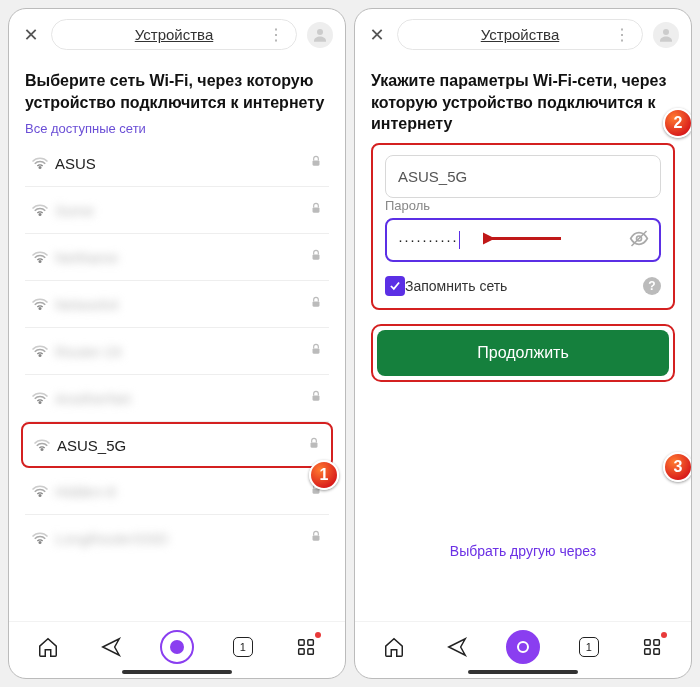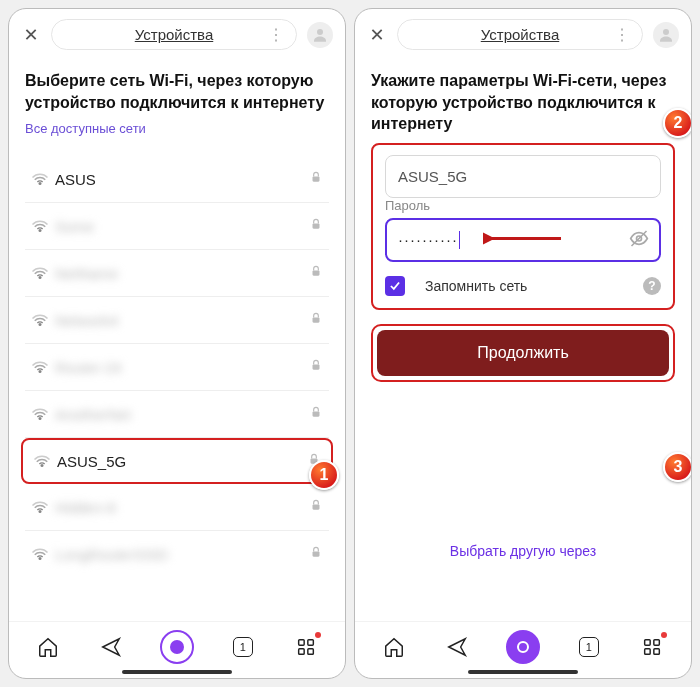--- a/index.html
+++ b/index.html
@@ -59,21 +59,21 @@
   h2.heading {
     font-size: 16px;
     font-weight: 600;
     color: #111;
     margin: 6px 0 8px 0;
     line-height: 1.35;
   }
   .subhead {
     font-size: 13px;
     color: #6b4fd6;
-    margin-bottom: 20px;
+    margin-bottom: 4px;
   }
   .net-item {
     display: flex;
     align-items: center;
     padding: 14px 6px;
     border-bottom: 1px solid #eee;
     gap: 4px;
     cursor: pointer;
   }
   .net-item:last-child { border-bottom: none; }
@@ -133,21 +133,21 @@
   .dots-pass { letter-spacing: 1px; color: #222; }
   .cursor { display: inline-block; width: 1px; height: 18px; background: #5b2fe5; margin-left: 1px; vertical-align: middle; }
   .arrow-anno {
     position: absolute;
     left: 96px; top: 50%;
     transform: translateY(-50%);
     pointer-events: none;
   }
   .arrow-anno svg { width: 80px; height: 20px; }
   .checkbox-row {
-    display: flex; align-items: center; gap: 20px;
+    display: flex; align-items: center; gap: 0;
     margin-top: 14px;
     font-size: 14px; color: #333;
   }
   .checkbox {
     width: 20px; height: 20px; border-radius: 4px;
     background: #5b2fe5; display: flex; align-items: center; justify-content: center;
   }
   .checkbox svg { width: 14px; height: 14px; stroke: #fff; stroke-width: 3; fill: none; }
   .help {
     width: 18px; height: 18px; border-radius: 50%; background: #bbb;
@@ -156,21 +156,21 @@
   }
   .primary-btn-wrap {
     border: 2px solid #d42020;
     border-radius: 10px;
     padding: 4px;
     margin-top: 14px;
     position: relative;
   }
   .primary-btn {
     width: 100%;
-    background: #7f1d1d;
+    background: #15803d;
     color: #fff;
     border: none;
     border-radius: 8px;
     padding: 14px;
     font-size: 16px;
     cursor: pointer;
   }
   .alt-link {
     text-align: center;
     font-size: 14px;

